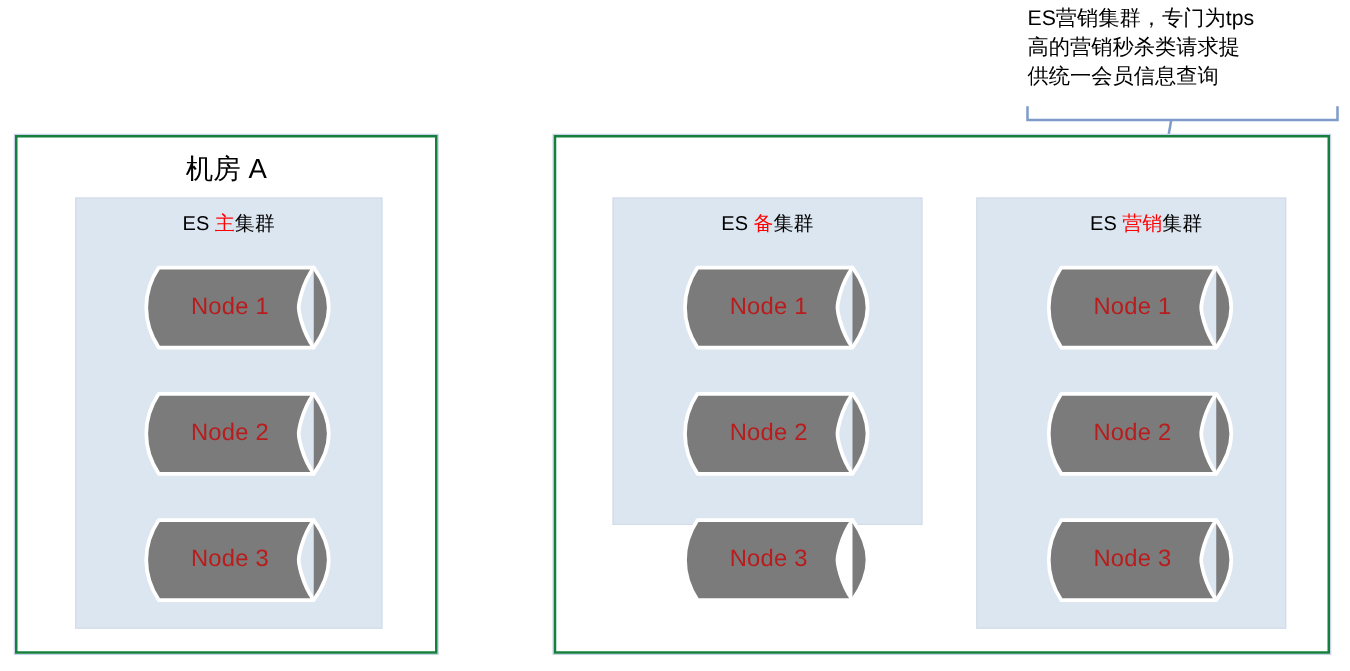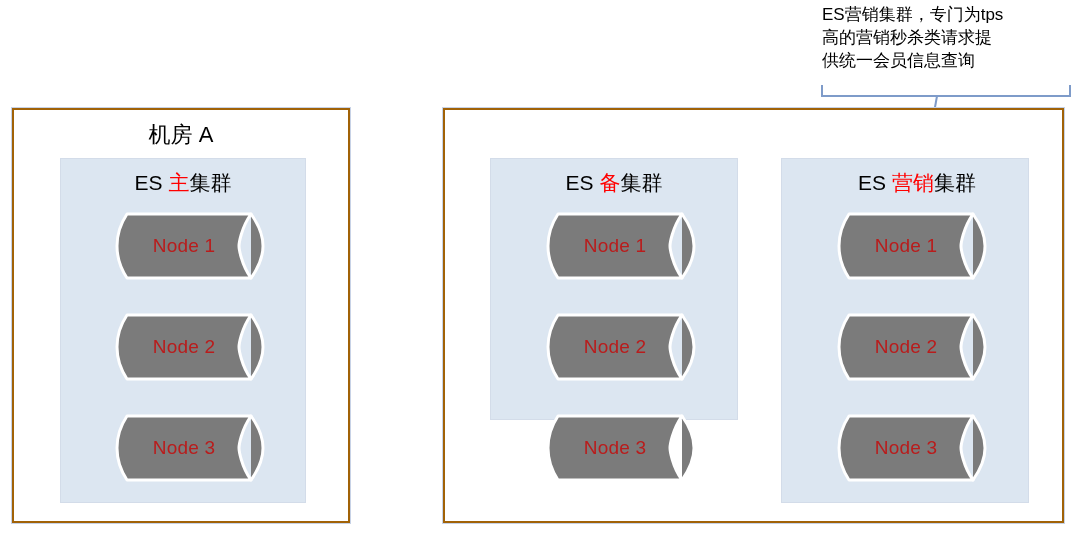--- a/index.html
+++ b/index.html
@@ -20,21 +20,21 @@
     background: #ffffff;
     overflow: hidden;
     padding-left: 41px;
   }
 
   
   .room-box {
     position: absolute;
     box-sizing: border-box;
     background: #ffffff;
-    border: 2px solid #a16207;
+    border: 2px solid #15803d;
     box-shadow: 0 0 0 1px #C7D2E6;
   }
   .room-title {
     position: absolute;
     left: 0;
     right: 0;
     text-align: center;
     font-size: 22px;
     line-height: 1;
     color: #000000;
@@ -46,21 +46,21 @@
     position: absolute;
     box-sizing: border-box;
     background: #DCE6F1;
     border: 1px solid #D3DCE9;
   }
   .cluster-title {
     position: absolute;
     left: 0;
     right: 0;
     text-align: center;
-    font-size: 21px;
+    font-size: 16px;
     line-height: 1;
     white-space: nowrap;
     color: #000000;
   }
   .cluster-title .hl {
     color: #FF0000;
   }
 
   
   .node {

